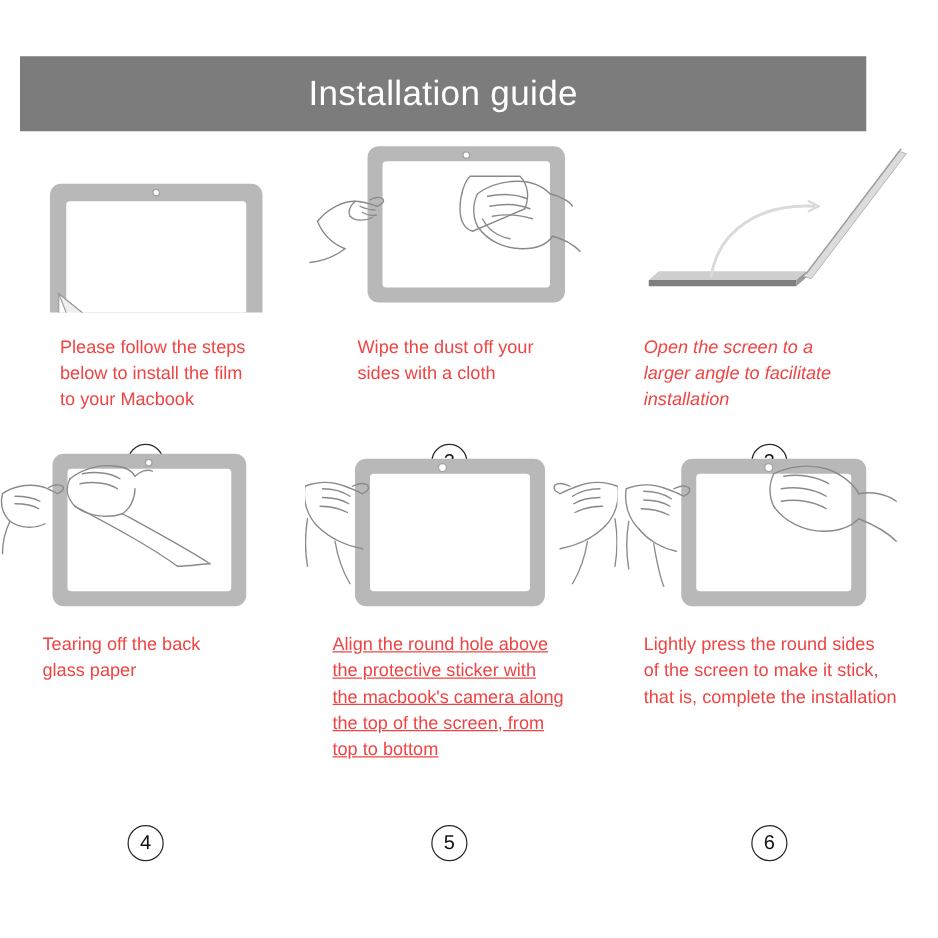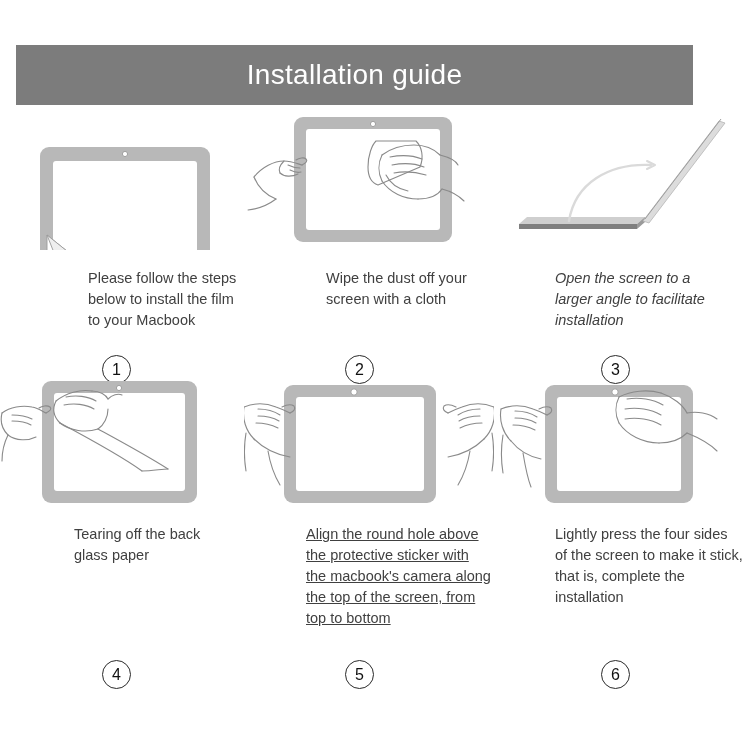--- a/index.html
+++ b/index.html
@@ -51,34 +51,33 @@
     height: 645px;
   }
   .step {
     position: absolute;
     width: 250px;
   }
   .step-col1 { left: 0px; }
   .step-col2 { left: 244px; }
   .step-col3 { left: 497px; }
   .step-row1 { top: 0px; }
-  .step-row2 { top: 258px; }
+  .step-row2 { top: 240px; }
 
   .art {
     position: relative;
     width: 250px;
     height: 145px;
     overflow: visible;
   }
   .caption {
     font-size: 14.5px;
     line-height: 21px;
-    color: #404040;
+    color: #ef4444;
     white-space: pre-line;
-    margin-left: 40px;
   }
   .cap-pad1 { padding: 18px 0 0 48px; }
   .cap-pad2 { padding: 18px 0 0 42px; }
   .cap-pad3 { padding: 18px 0 0 18px; font-style: italic; }
   .cap-pad4 { padding: 16px 0 0 34px; }
   .cap-pad5 { padding: 16px 0 0 22px; text-decoration: underline; }
   .cap-pad6 { padding: 16px 0 0 18px; }
 
   .num-row {
     position: absolute;
@@ -163,21 +162,21 @@
             <path d="M174 94 C186 94 194 90 198 84"></path>
             <path d="M198 84 C206 86 214 90 220 96"></path>
             <path d="M146 52 C156 50 168 50 178 54"></path>
             <path d="M148 60 C158 58 170 58 180 62"></path>
             <path d="M150 68 C160 66 172 67 182 70"></path>
             <path d="M142 70 C146 78 154 84 164 86"></path>
           </g>
         </svg>
       </div>
       <div class="caption cap-pad2">Wipe the dust off your
-screen with a cloth</div>
+sides with a cloth</div>
     </div>
 
     <div class="step step-col3 step-row1">
       <div class="art">
         <svg width="250" height="145" viewBox="0 0 250 145">
 
           <path d="M22 119 L140 119 L148 112 L30 112 Z" fill="#cfcfcf"></path>
           <path d="M22 119 L140 119 L140 124 L22 124 Z" fill="#7f7f7f"></path>
           <path d="M140 119 L148 112 L148 117 L140 124 Z" fill="#9a9a9a"></path>
 
@@ -295,21 +294,21 @@
             <path d="M122 60 C130 72 146 80 162 80"></path>
             <path d="M162 80 C174 80 184 76 190 70"></path>
             <path d="M190 50 C200 48 212 50 220 56"></path>
             <path d="M190 70 C200 74 212 80 220 88"></path>
             <path d="M130 36 C142 34 156 36 166 42"></path>
             <path d="M128 46 C140 44 154 46 164 52"></path>
             <path d="M128 56 C140 54 154 56 164 62"></path>
           </g>
         </svg>
       </div>
-      <div class="caption cap-pad6">Lightly press the four sides
+      <div class="caption cap-pad6">Lightly press the round sides
 of the screen to make it stick,
 that is, complete the installation</div>
     </div>
 
     <div class="num-row num-row-2">
       <div class="num num-p1">4</div>
       <div class="num num-p2">5</div>
       <div class="num num-p3">6</div>
     </div>
 

